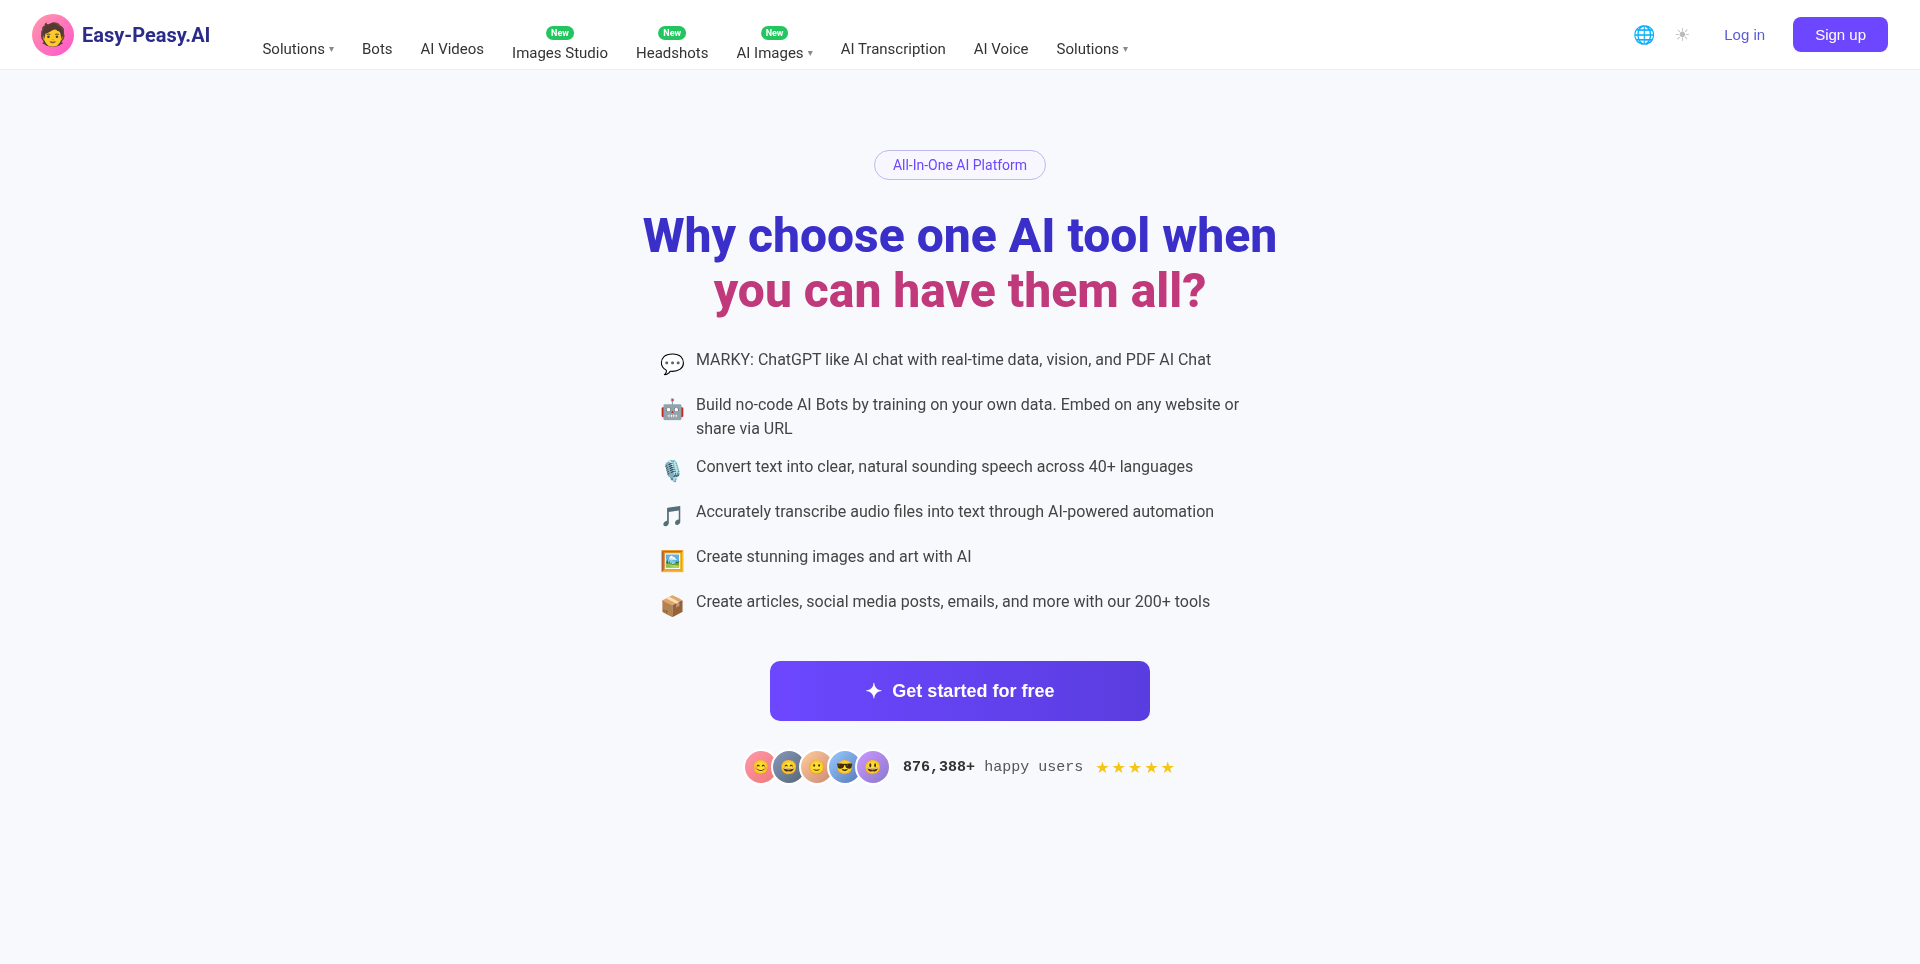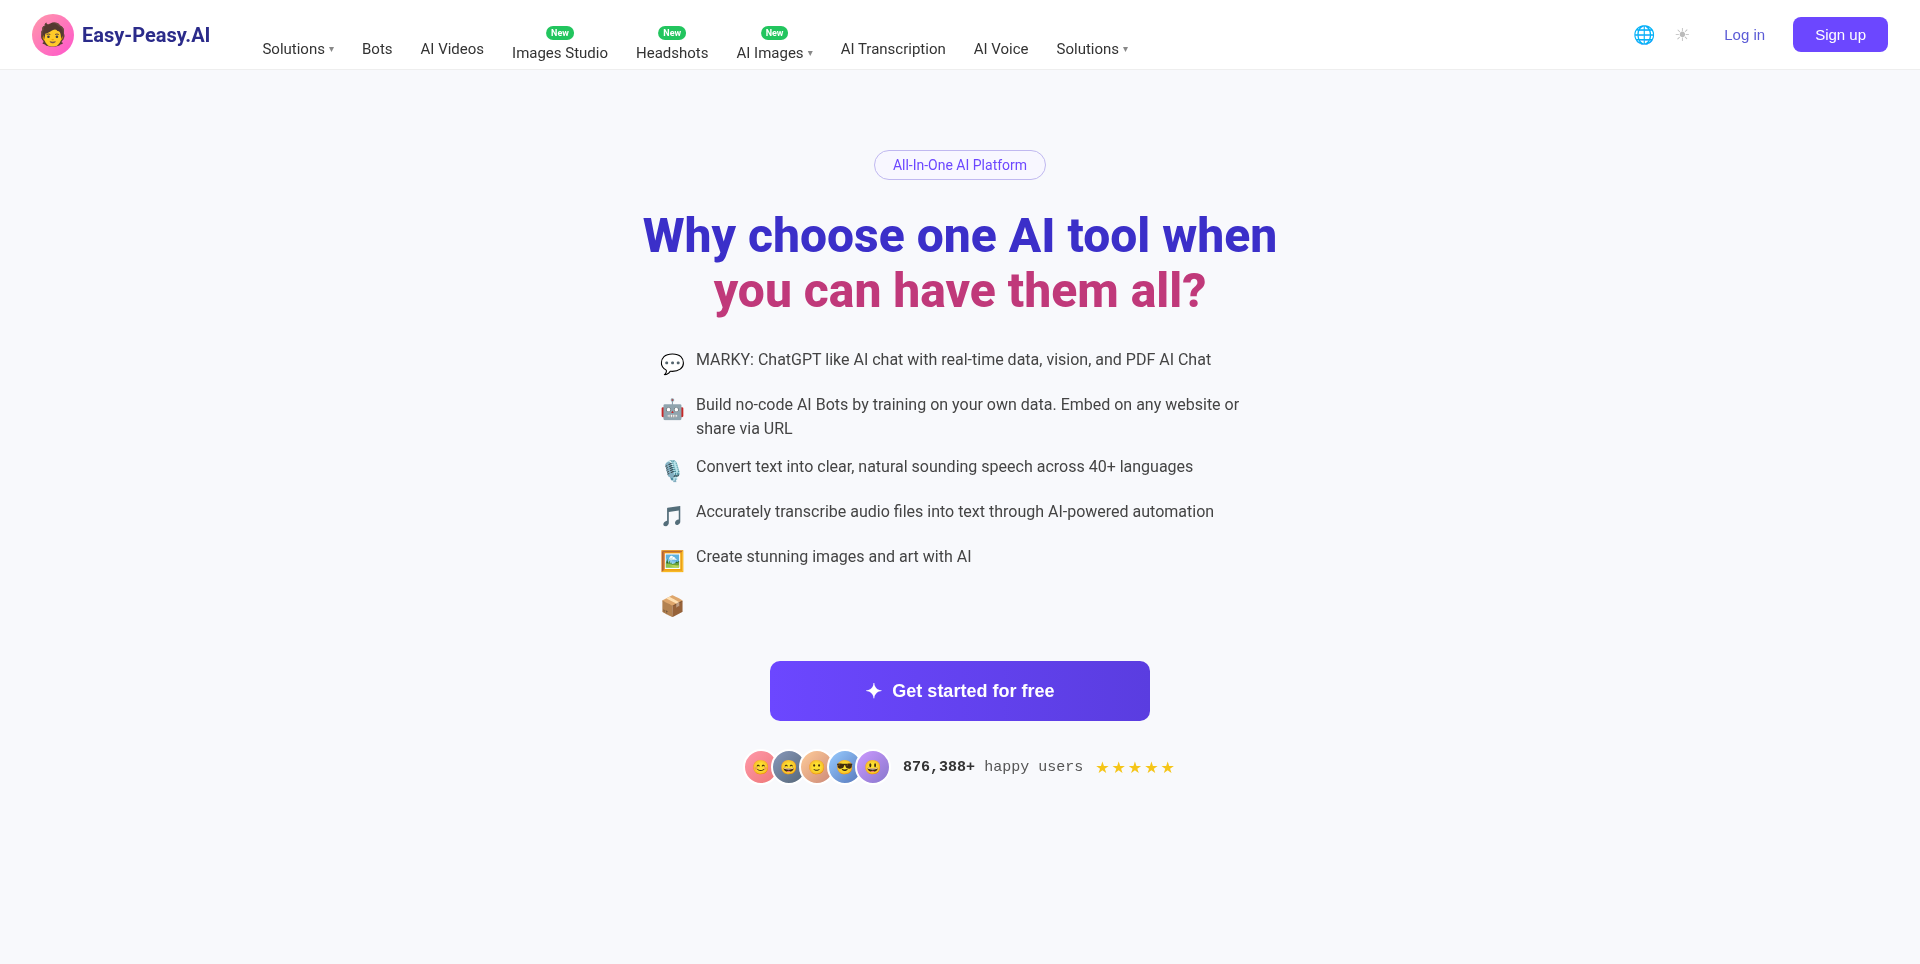--- a/index.html
+++ b/index.html
@@ -329,20 +329,21 @@
     <li class="feature-item">
       <span class="feature-icon">🎵</span>
       <span>Accurately transcribe audio files into text through AI-powered automation</span>
     </li>
     <li class="feature-item">
       <span class="feature-icon">🖼️</span>
       <span>Create stunning images and art with AI</span>
     </li>
     <li class="feature-item">
       <span class="feature-icon">📦</span>
+      <span>Create articles, social media posts, emails, and more with our 200+ tools</span>
     </li>
   </ul>
 
   <button class="cta-btn">
     <span class="cta-star-icon">✦</span>
     <span>Get started for free</span>
   </button>
 
   <div class="social-proof">
     <div class="avatars">

